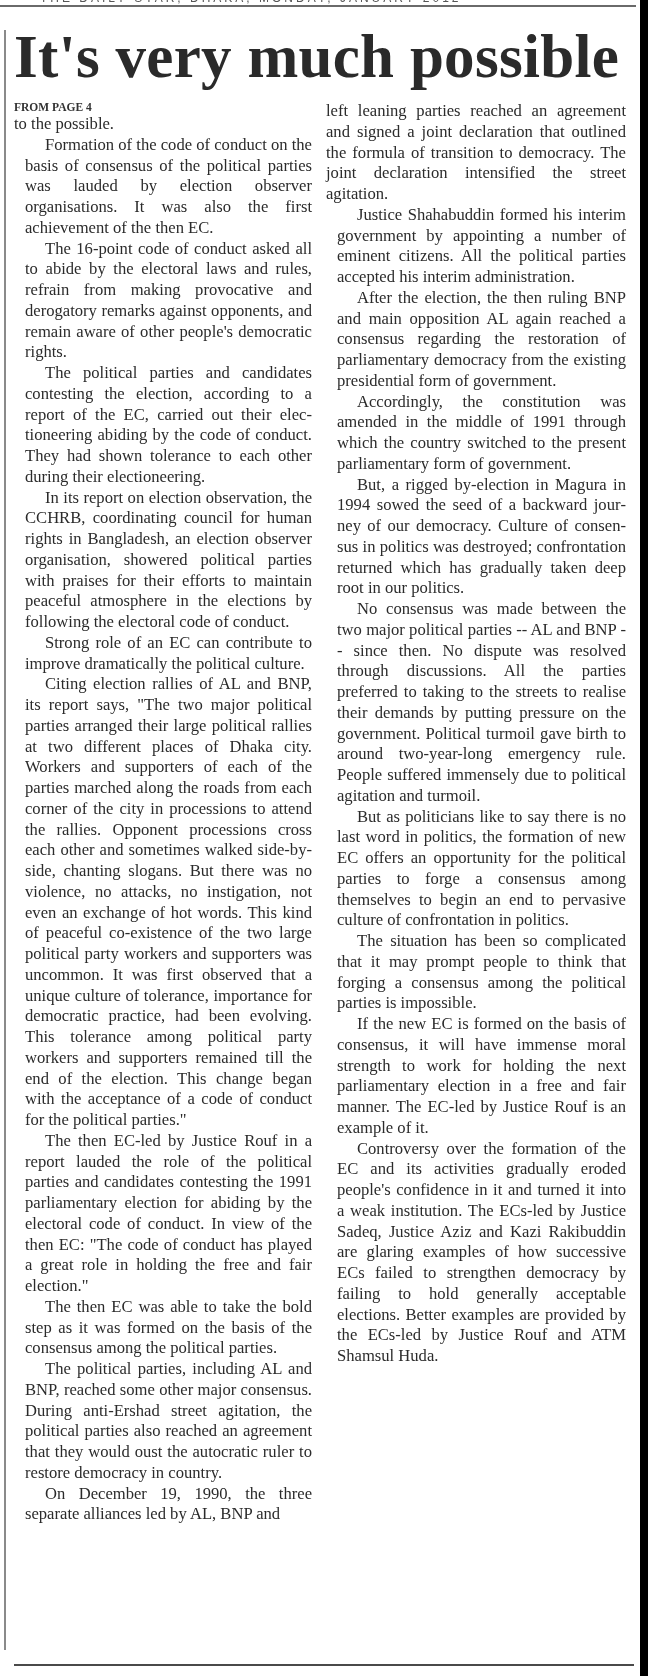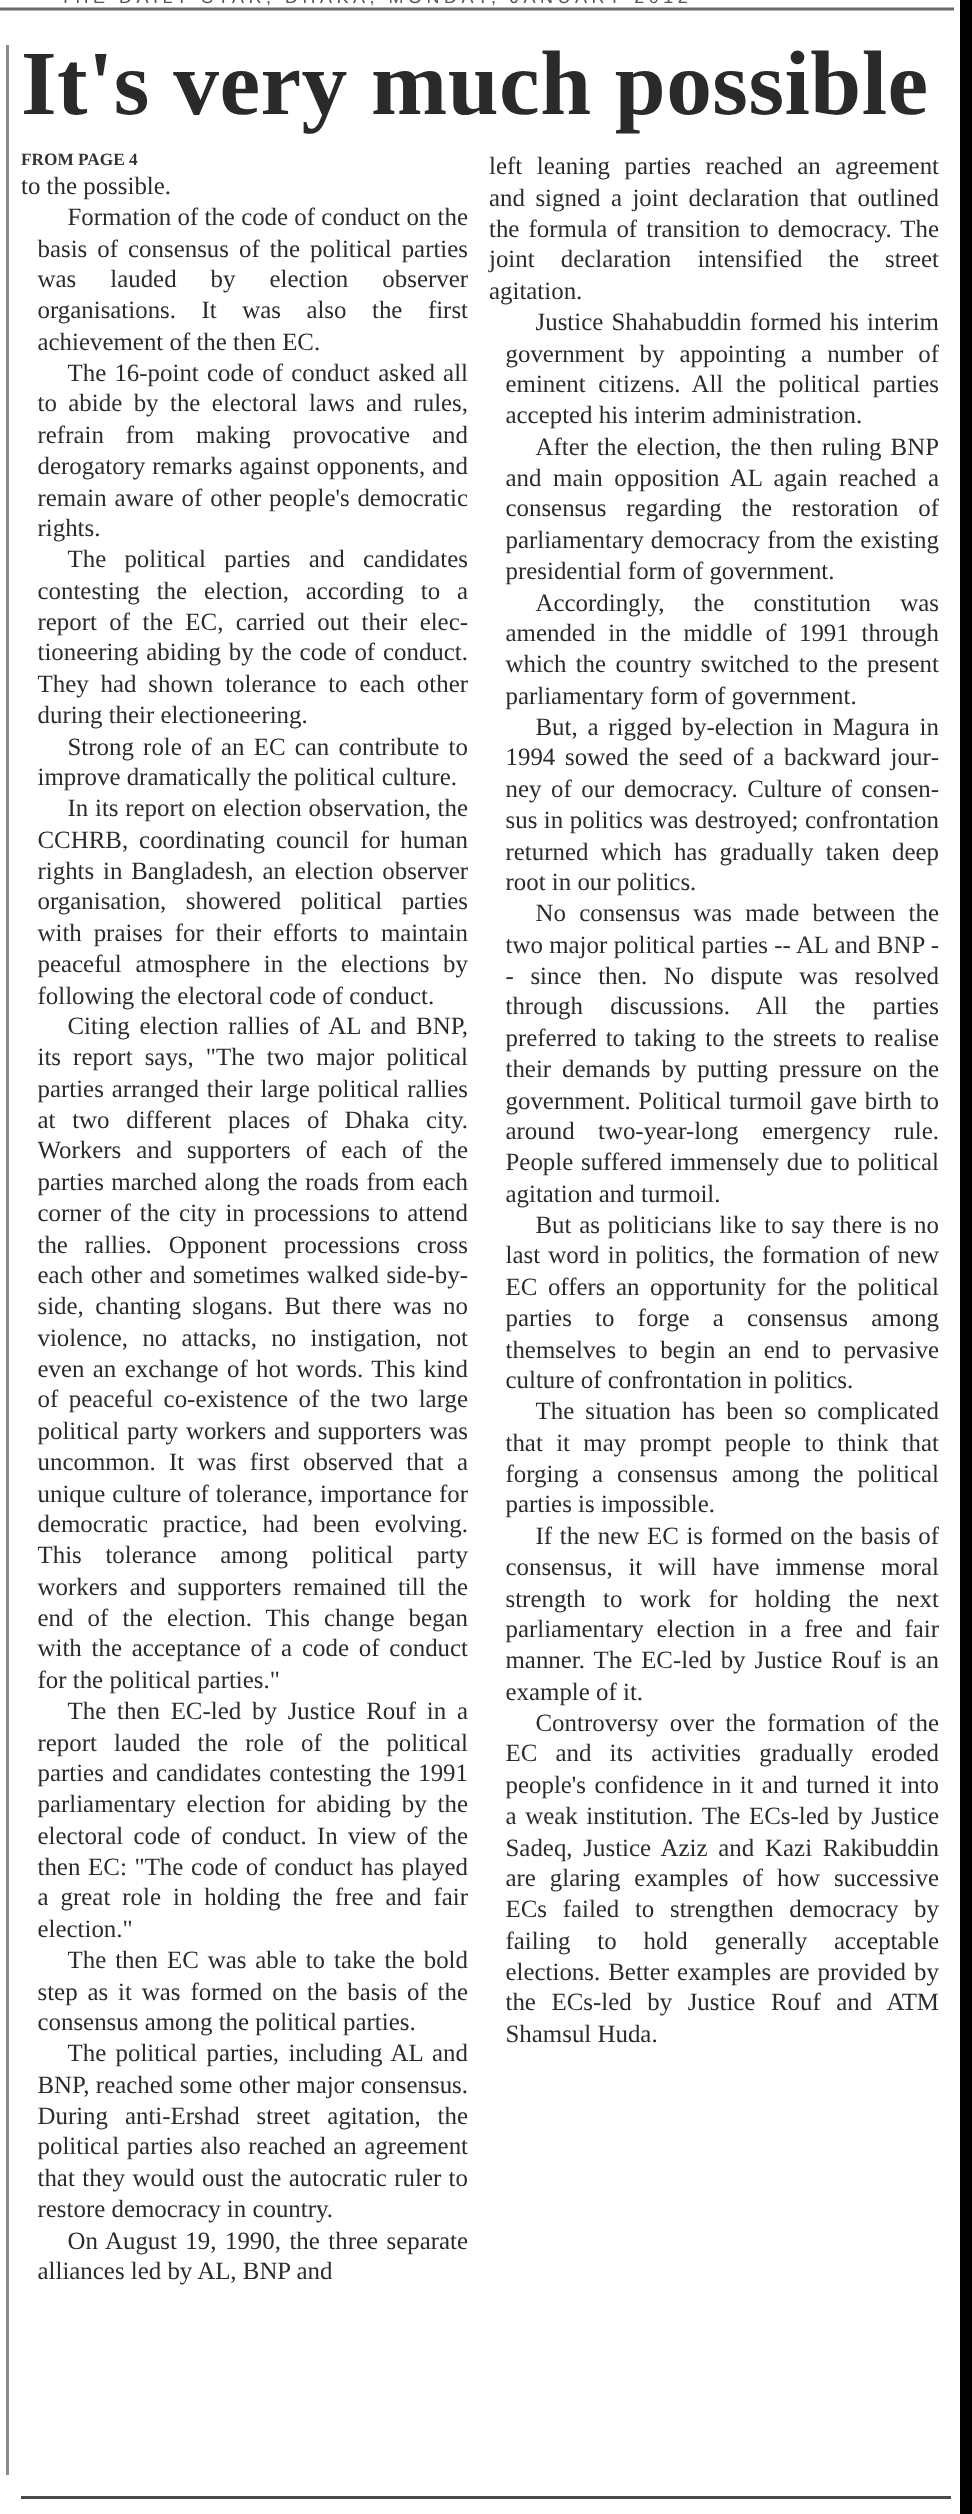--- a/index.html
+++ b/index.html
@@ -39,27 +39,27 @@
 <div class="left-rule"></div>
 
 <h1 class="headline">It's very much possible</h1>
 
 <div class="col col-left">
   <div class="from-page">FROM PAGE 4</div>
   <p class="para">to the possible.</p>
   <p class="para indent">Formation of the code of conduct on the basis of consensus of the politi­cal parties was lauded by election observer organisations. It was also the first achievement of the then EC.</p>
   <p class="para indent">The 16-point code of conduct asked all to abide by the electoral laws and rules, refrain from making provocative and derogatory remarks against oppo­nents, and remain aware of other peo­ple's democratic rights.</p>
   <p class="para indent">The political parties and candidates contesting the election, according to a report of the EC, carried out their elec­tioneering abiding by the code of conduct. They had shown tolerance to each other during their electioneering.</p>
+  <p class="para indent">In its report on election observa­tion, the CCHRB, coordinating coun­cil for human rights in Bangladesh, an election observer organisation, show­ered political parties with praises for their efforts to maintain peaceful atmo­sphere in the elections by following the electoral code of conduct.</p>
   <p class="para indent">Strong role of an EC can contribute to improve dramatically the political culture.</p>
-  <p class="para indent">In its report on election observa­tion, the CCHRB, coordinating coun­cil for human rights in Bangladesh, an election observer organisation, show­ered political parties with praises for their efforts to maintain peaceful atmo­sphere in the elections by following the electoral code of conduct.</p>
   <p class="para indent">Citing election rallies of AL and BNP, its report says, "The two major political parties arranged their large political rallies at two different places of Dhaka city. Workers and supporters of each of the parties marched along the roads from each corner of the city in processions to attend the rallies. Opponent processions cross each other and sometimes walked side-by-side, chanting slogans. But there was no violence, no attacks, no instigation, not even an exchange of hot words. This kind of peaceful co-existence of the two large political party workers and supporters was uncommon. It was first observed that a unique culture of tolerance, importance for democratic practice, had been evolving. This toler­ance among political party workers and supporters remained till the end of the election. This change began with the acceptance of a code of conduct for the political parties."</p>
   <p class="para indent">The then EC-led by Justice Rouf in a report lauded the role of the political parties and candidates contesting the 1991 parliamentary election for abid­ing by the electoral code of conduct. In view of the then EC: "The code of con­duct has played a great role in holding the free and fair election."</p>
   <p class="para indent">The then EC was able to take the bold step as it was formed on the basis of the consensus among the political parties.</p>
   <p class="para indent">The political parties, including AL and BNP, reached some other major consensus. During anti-Ershad street agitation, the political parties also reached an agreement that they would oust the autocratic ruler to restore democracy in country.</p>
-  <p class="para indent">On August 19, 1990, the three separate alliances led by AL, BNP and</p>
+  <p class="para indent">On December 19, 1990, the three separate alliances led by AL, BNP and</p>
 </div>
 
 <div class="col col-right">
   <p class="para">left leaning parties reached an agree­ment and signed a joint declaration that outlined the formula of transition to democracy. The joint declaration intensified the street agitation.</p>
   <p class="para indent">Justice Shahabuddin formed his interim government by appointing a number of eminent citizens. All the political parties accepted his interim administration.</p>
   <p class="para indent">After the election, the then ruling BNP and main opposition AL again reached a consensus regarding the restoration of parliamentary democ­racy from the existing presidential form of government.</p>
   <p class="para indent">Accordingly, the constitution was amended in the middle of 1991 through which the country switched to the present parliamentary form of government.</p>
   <p class="para indent">But, a rigged by-election in Magura in 1994 sowed the seed of a backward jour­ney of our democracy. Culture of consen­sus in politics was destroyed; confronta­tion returned which has gradually taken deep root in our politics.</p>
   <p class="para indent">No consensus was made between the two major political parties -- AL and BNP -- since then. No dispute was resolved through discussions. All the parties preferred to taking to the streets to realise their demands by putting pressure on the government. Political turmoil gave birth to around two-year-long emergency rule. People suffered immensely due to political agitation and turmoil.</p>
   <p class="para indent">But as politicians like to say there is no last word in politics, the formation of new EC offers an opportunity for the political parties to forge a consensus among themselves to begin an end to pervasive culture of confrontation in politics.</p>

